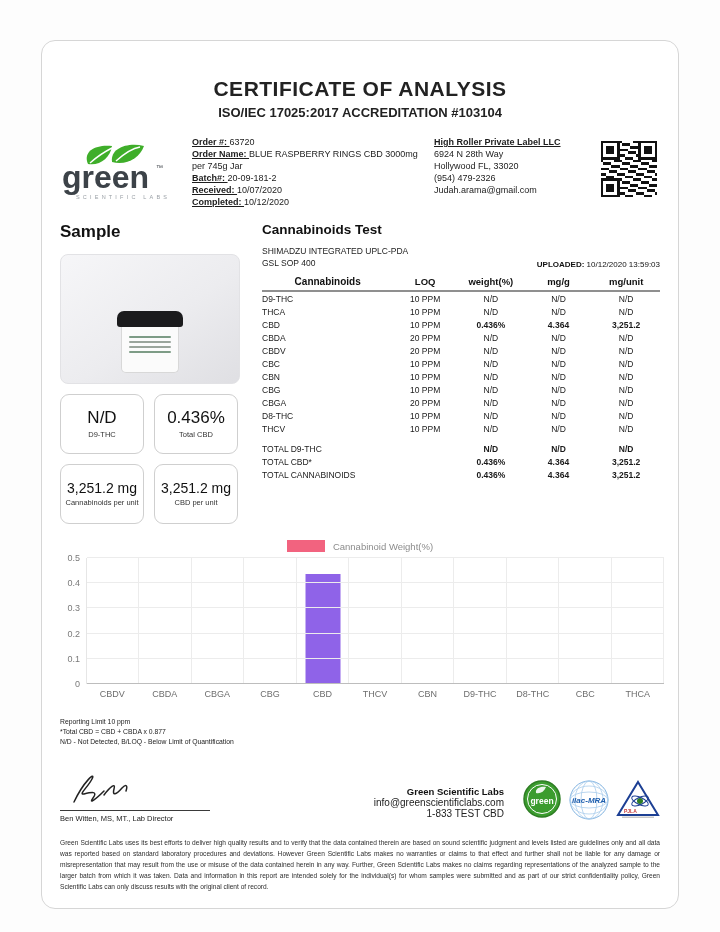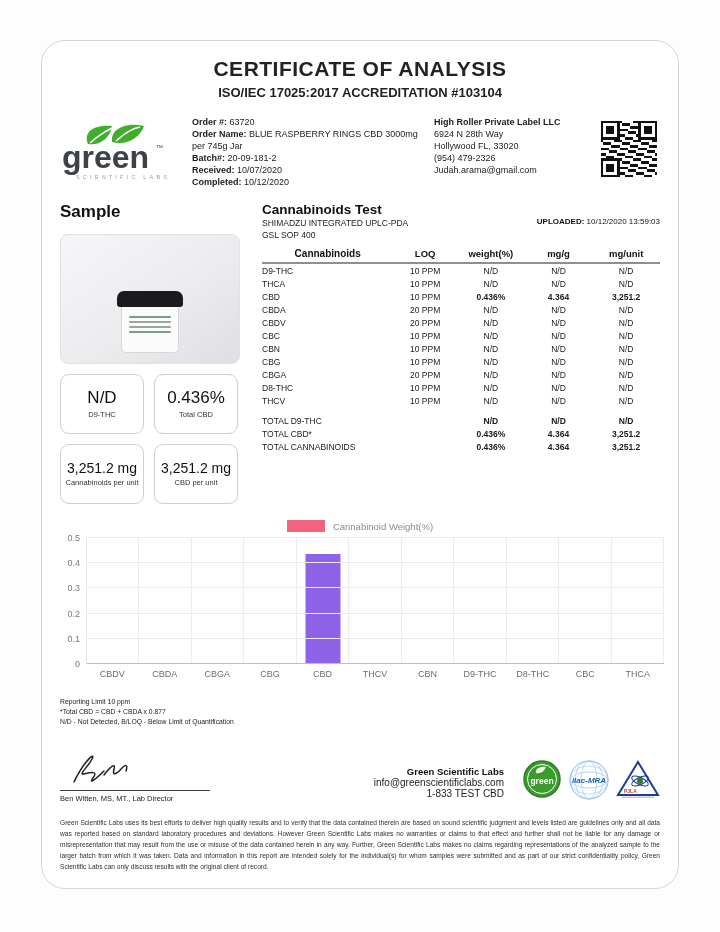--- a/index.html
+++ b/index.html
@@ -1,28 +1,28 @@
 <!DOCTYPE html>
 <html><head>
 <meta charset="utf-8">
 <style>
   html,body{margin:0;padding:0;width:720px;height:932px;background:#fdfdfd;
     font-family:"Liberation Sans","DejaVu Sans",sans-serif;color:#1c1c1c;-webkit-font-smoothing:antialiased;}
   .card{position:relative;width:638px;margin:40px auto 0;min-height:846px;background:#fff;
-    border:1px solid #d6d6d6;border-radius:24px;box-sizing:border-box;padding:16px 0 16px;}
+    border:1px solid #d6d6d6;border-radius:14px;box-sizing:border-box;padding:36px 0 16px;}
   
   .hdr{text-align:center;}
   .hdr .title{font-size:21px;font-weight:bold;letter-spacing:.5px;color:#222;}
   .hdr .subtitle{font-size:13px;font-weight:bold;margin-top:4px;color:#222;}
   
   .info-row{display:flex;align-items:flex-start;margin:16px 18px 0;gap:10px;}
   .logo-wrap{width:122px;flex:0 0 auto;padding-top:6px;}
   .order-block{width:232px;flex:0 0 auto;font-size:9px;line-height:12px;}
   .client-block{flex:1;font-size:9px;line-height:12px;}
-  .info-line b{font-weight:bold;}
+  .info-line b{font-weight:bold;text-decoration:underline;}
   .qr-wrap{flex:0 0 auto;padding-top:2px;}
   
   .main-row{display:flex;margin:14px 18px 0;gap:20px;}
   .left-col{width:182px;flex:0 0 auto;}
   .right-col{flex:1;}
   .sec-heading{font-size:17px;font-weight:bold;color:#111;}
   .photo{margin-top:12px;width:178px;height:128px;border-radius:8px;
     background:linear-gradient(145deg,#f6f6f8 0%,#ececef 55%,#dfdfe3 100%);
     border:1px solid #e2e2e5;position:relative;overflow:hidden;}
   .jar{position:absolute;left:50%;top:56px;transform:translateX(-50%);width:66px;}
@@ -31,21 +31,21 @@
   .jar-line{height:2px;margin:3px 7px;background:#9aa59c;border-radius:1px;}
   .jar-line.g{background:#7d9c86;}
   .result-grid{display:grid;grid-template-columns:84px 84px;gap:10px;margin-top:10px;}
   .result-box{border:1px solid #cfcfcf;border-radius:9px;height:60px;display:flex;flex-direction:column;
     align-items:center;justify-content:center;text-align:center;padding:2px;box-sizing:border-box;}
   .result-box .val{font-size:14px;color:#111;}
   .result-box.big .val{font-size:17px;}
   .result-box .lbl{font-size:7.5px;color:#333;margin-top:3px;line-height:8.5px;}
   .unit-note{font-size:7.5px;color:#222;margin-top:10px;line-height:10px;width:170px;}
   
-  .method-row{display:flex;justify-content:space-between;}
+  .method-row{display:flex;justify-content:space-between;align-items:flex-end;margin-top:8px;}
   .method-left{font-size:8.5px;line-height:12px;color:#222;}
   .uploaded{font-size:8px;color:#111;white-space:nowrap;}
   table.cb{width:100%;border-collapse:collapse;table-layout:fixed;margin-top:5px;}
   table.cb th{font-size:9.5px;font-weight:bold;text-align:center;padding:2px 0 3px;border-bottom:2px solid #8f8f8f;color:#111;}
   table.cb th:first-child{text-align:center;font-size:10px;}
   table.cb td{font-size:8.5px;padding:1.5px 0;text-align:center;color:#1a1a1a;}
   table.cb td:first-child{text-align:left;}
   table.cb td.bold{font-weight:bold;}
   table.cb tr.spacer td{height:7px;padding:0;}
   

